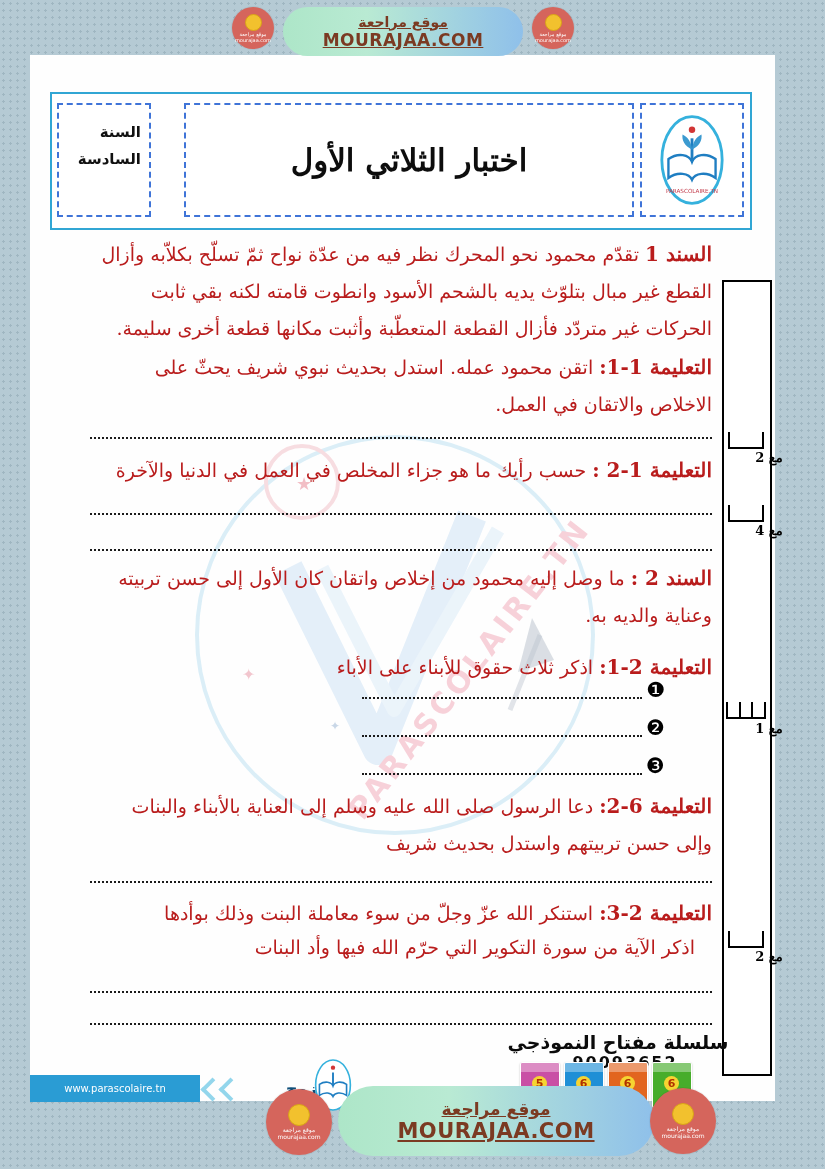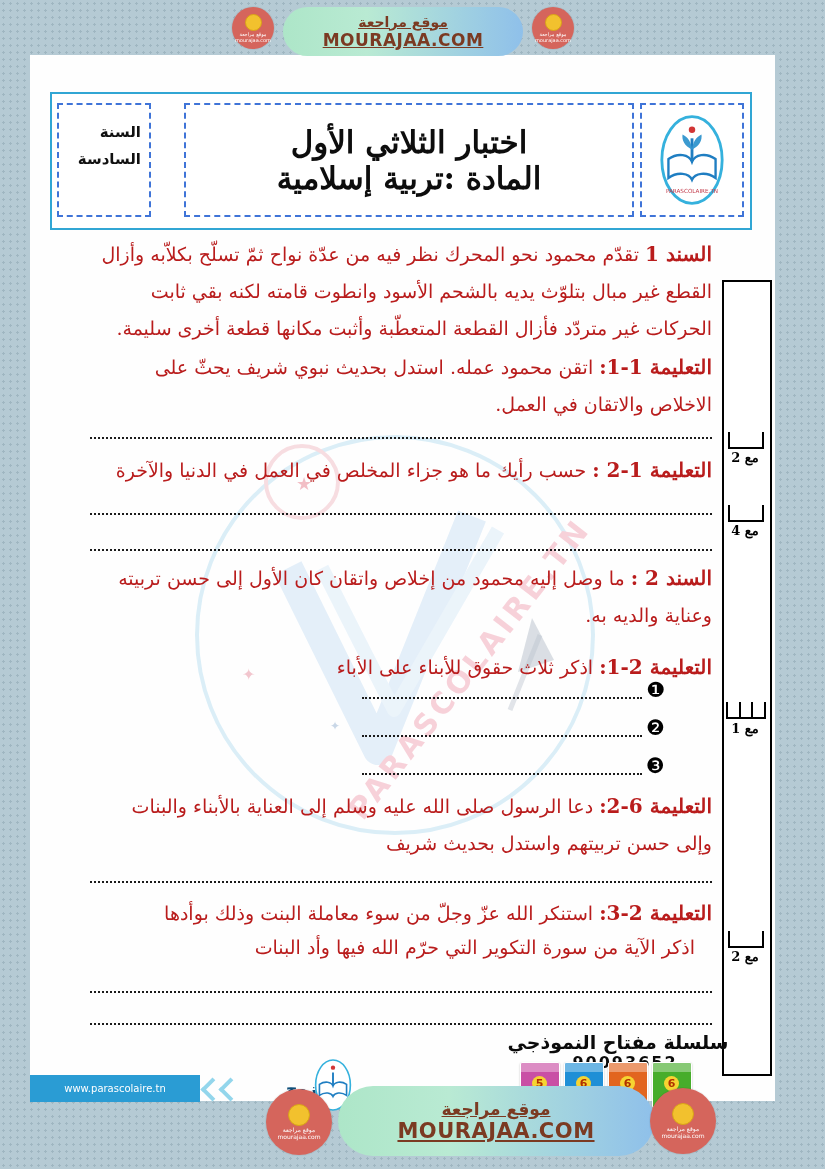--- a/index.html
+++ b/index.html
@@ -36,21 +36,21 @@
         font-size:19px;line-height:37px;color:#b91c1c;z-index:3;}
   .para b{font-size:20px;}
   .nowrap{white-space:nowrap;}
   .dot{position:absolute;height:0;border-top:2.6px dotted #1b1b1b;z-index:3;}
   .bullet{position:absolute;font-size:21px;color:#000;z-index:3;font-family:"DejaVu Sans",sans-serif;}
   
   .score-col{left:722px;top:280px;width:46px;height:792px;border:2px solid #000;background:#ffffff;z-index:4;}
   .bracket{position:absolute;width:32px;height:15px;border:2px solid #000;border-top:none;z-index:5;background:transparent;display:flex;}
   .bracket .cell{flex:1;border-left:2px solid #000;}
   .bracket .cell:first-child{border-left:none;}
-  .mark-label{position:absolute;width:46px;text-align:center;font-size:13px;font-weight:bold;direction:rtl;color:#000;z-index:5;font-family:"DejaVu Serif",serif;}
+  .mark-label{position:absolute;width:46px;text-align:center;font-size:13px;font-weight:bold;direction:rtl;color:#000;z-index:5;font-family:"DejaVu Serif",serif;padding-left:24px;}
   
   .url-bar{left:30px;top:1075px;width:170px;height:27px;background:#2a9cd4;color:#fff;display:flex;align-items:center;justify-content:center;font-size:10px;z-index:6;}
   .chev{position:absolute;width:13px;height:13px;border-left:4px solid #93d6ec;border-bottom:4px solid #93d6ec;transform:rotate(45deg);z-index:6;}
   .frag{position:absolute;font-size:16px;font-weight:bold;color:#0f4f7a;direction:rtl;z-index:5;}
   .series-title{left:505px;top:1031px;width:226px;text-align:center;direction:rtl;font-weight:bold;font-size:19px;color:#0b0b0b;z-index:5;font-family:"DejaVu Sans",sans-serif;}
   .phone{left:560px;top:1053px;width:130px;text-align:center;font-weight:bold;font-size:16px;letter-spacing:2px;color:#0b0b0b;z-index:5;}
   .book{position:absolute;top:1062px;width:38px;height:44px;border:1px solid #ffffff;border-radius:2px;z-index:5;box-shadow:0 1px 2px rgba(0,0,0,.25);}
   .book .strip{height:9px;background:rgba(255,255,255,0.35);}
   .book .six{position:absolute;left:11px;top:13px;width:15px;height:15px;border-radius:50%;background:#f6d431;color:#b03000;font-size:11px;font-weight:bold;text-align:center;line-height:15px;}
   .book-0{left:520px;background:#c94fa5;}
@@ -97,21 +97,20 @@
       <div>mourajaa.com</div>
   </div>
 </div>
 
 <div class="abs header-box">
   <div class="dashed year-box">
     <div class="year-text">السنة السادسة</div>
   </div>
   <div class="dashed title-box">
     <div class="title-line">اختبار الثلاثي الأول</div>
-    <div class="title-line">المادة :تربية إسلامية</div>
   </div>
   <div class="dashed logo-box">
     <svg width="66" height="94" viewBox="0 0 70 98">
       <ellipse cx="35" cy="49" rx="32" ry="46" fill="#ffffff" stroke="#35b1dd" stroke-width="3"></ellipse>
       <path d="M10 48 C20 41,32 43,35 51 C38 43,50 41,60 48 L60 68 C50 61,38 63,35 70 C32 63,20 61,10 68 Z" fill="none" stroke="#1f7ec2" stroke-width="2.5"></path>
       <line x1="35" y1="50" x2="35" y2="26" stroke="#1f7ec2" stroke-width="3"></line>
       <path d="M35 38 C27 34,24 28,25 22 C31 25,34 30,35 38 Z" fill="#3b9ad0"></path>
       <path d="M35 38 C43 34,46 28,45 22 C39 25,36 30,35 38 Z" fill="#3b9ad0"></path>
       <circle cx="35" cy="17" r="3.4" fill="#d23535"></circle>
       <text x="35" y="84" text-anchor="middle" font-size="6" fill="#c23a4a" font-family="DejaVu Sans, sans-serif">PARASCOLAIRE.TN</text>

